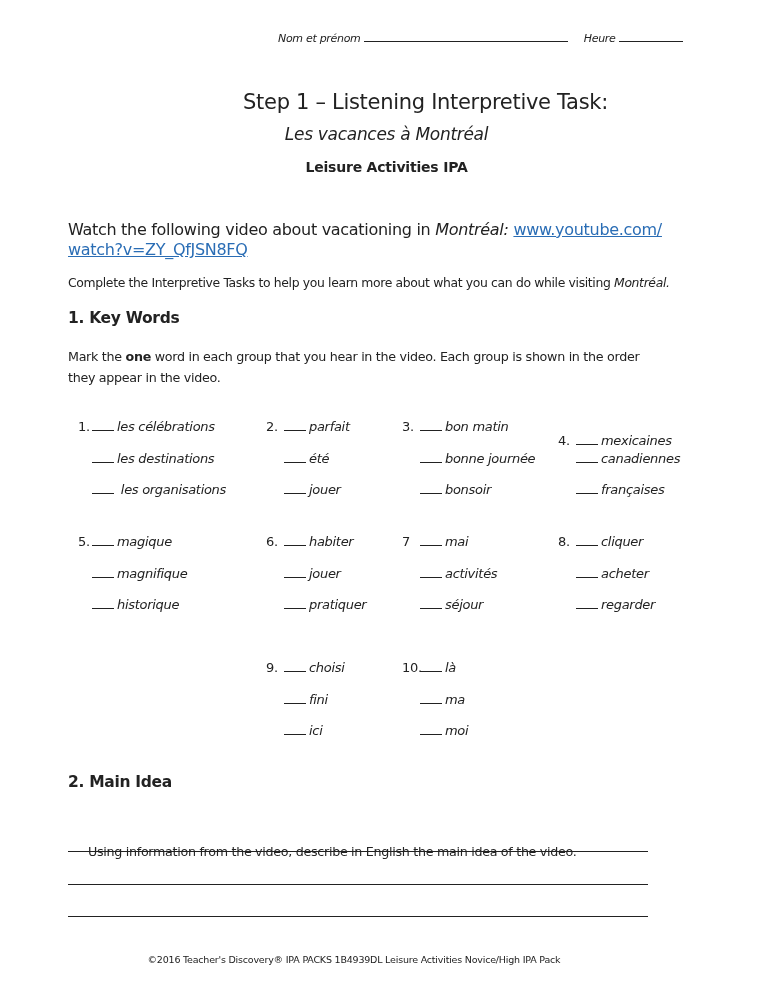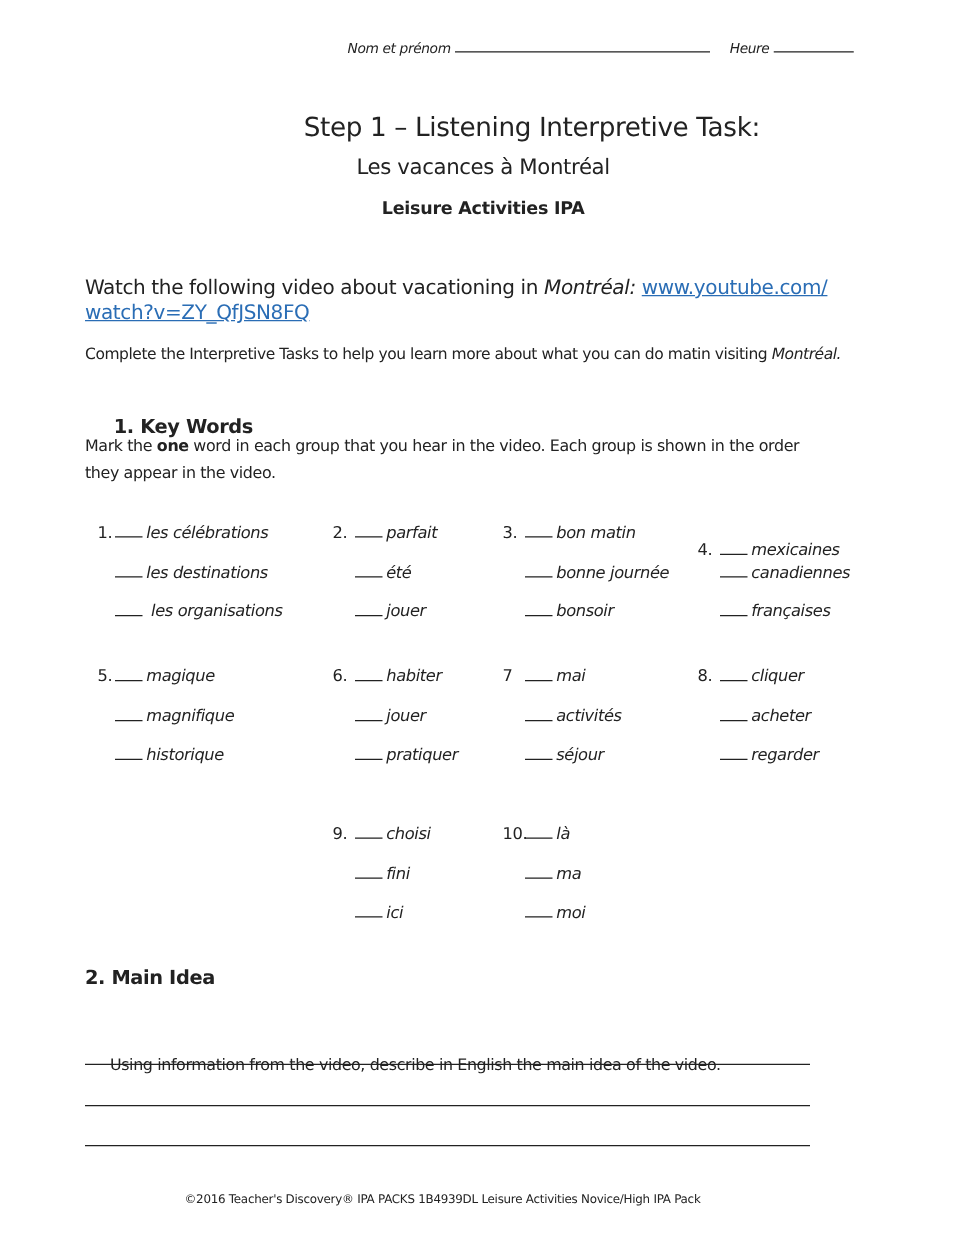--- a/index.html
+++ b/index.html
@@ -1,21 +1,21 @@
 <!DOCTYPE html>
 <html><head>
 <meta charset="utf-8">
 <style>
   html, body { margin:0; padding:0; background:#fff; }
   body { width:773px; height:1000px; position:relative; font-family:"DejaVu Sans", sans-serif; color:#222; overflow:hidden; }
   .abs { position:absolute; }
   .namebar { left:278px; top:31px; font-size:11px; font-style:italic; letter-spacing:-0.3px; white-space:nowrap; }
   .namebar .line { display:inline-block; border-bottom:1px solid #222; vertical-align:baseline; height:10px; }
   .title { left:0; width:773px; text-align:center; top:90px; font-size:21px; letter-spacing:-0.3px;padding-left:39px; }
-  .subtitle { left:0; width:773px; text-align:center; top:124px; font-size:17px; letter-spacing:-0.3px; }
+  .subtitle { left:0; width:773px; text-align:center; top:124px; font-size:17px; font-style:italic; letter-spacing:-0.3px; }
   .subtitle2 { left:0; width:773px; text-align:center; top:159px; font-size:14px; font-weight:bold; letter-spacing:-0.2px; }
   .intro { left:68px; top:220px; width:640px; font-size:16px; line-height:20px; letter-spacing:-0.3px; }
   .intro a { color:#2a6db5; text-decoration:underline; }
   .intro2 { left:68px; top:275px; font-size:12.4px; letter-spacing:-0.35px; white-space:nowrap; }
   .h2 { font-size:15.5px; font-weight:bold; letter-spacing:-0.3px; }
   .instr { left:68px; top:346px; width:580px; font-size:12.7px; line-height:21px; letter-spacing:-0.3px; }
   .item { position:absolute; font-size:13px; letter-spacing:-0.3px; white-space:nowrap; }
   .item .num { display:inline-block; font-style:normal; }
   .item .blank { display:inline-block; width:22px; border-bottom:1px solid #222; height:10px; margin-right:3px; }
   .item .word { font-style:italic; }
@@ -37,24 +37,24 @@
 <div class="abs title">Step 1 – Listening Interpretive Task:</div>
 <div class="abs subtitle">Les vacances à Montréal</div>
 <div class="abs subtitle2">Leisure Activities IPA</div>
 
 <div class="abs intro">
   <span>Watch the following video about vacationing in </span><i>Montréal:</i>
   <a>www.youtube.com/ watch?v=ZY_QfJSN8FQ</a>
 </div>
 
 <div class="abs intro2">
-  <span>Complete the Interpretive Tasks to help you learn more about what you can do matin visiting </span><i>Montréal.</i>
+  <span>Complete the Interpretive Tasks to help you learn more about what you can do while visiting </span><i>Montréal.</i>
 </div>
 
-<div class="abs h2" style="left:68px; top:332px;margin-left:23px;">1. Key Words</div>
+<div class="abs h2" style="left:68px; top:309px;">1. Key Words</div>
 <div class="abs instr">
   <span>Mark the </span><b>one</b><span> word in each group that you hear in the video. Each group is shown in the order they appear in the video.</span>
 </div>
 
 <div id="groups">
     <div class="item" style="top: 419px; left: 78px;"><span class="num" style="width: 14px;">1.</span><span class="blank"></span><span class="word">les célébrations</span></div>
     <div class="item" style="top: 450.5px; left: 92px;"><span class="blank"></span><span class="word">les destinations</span></div>
     <div class="item" style="top: 482px; left: 92px;"><span class="blank"></span><span class="word"> les organisations</span></div>
     <div class="item" style="top: 419px; left: 266px;"><span class="num" style="width: 18px;">2.</span><span class="blank"></span><span class="word">parfait</span></div>
     <div class="item" style="top: 450.5px; left: 284px;"><span class="blank"></span><span class="word">été</span></div>

